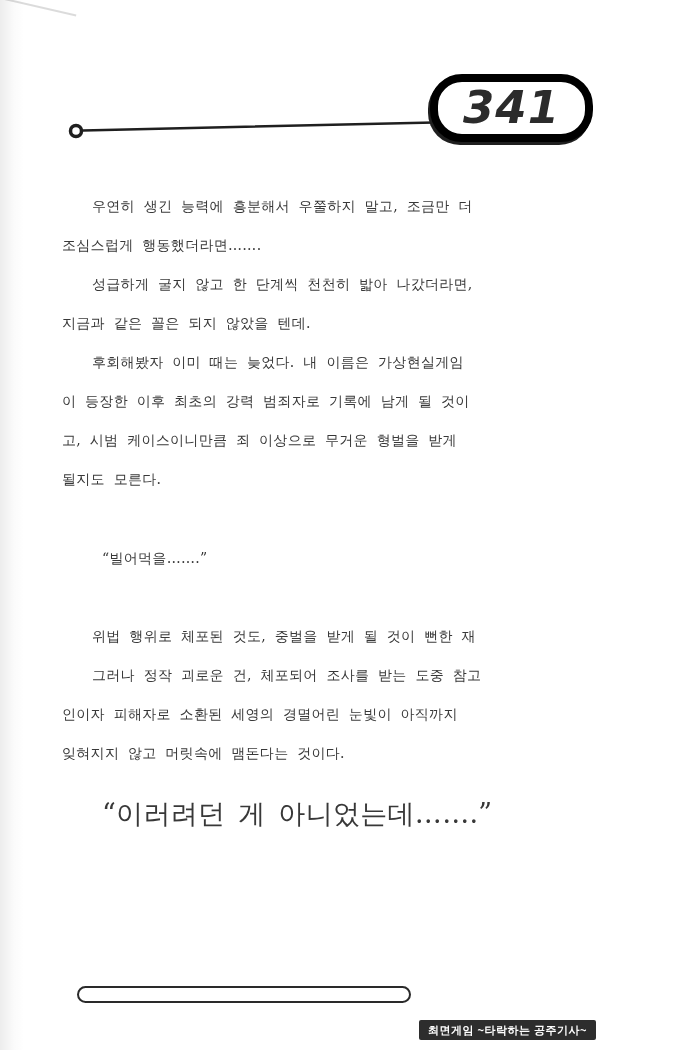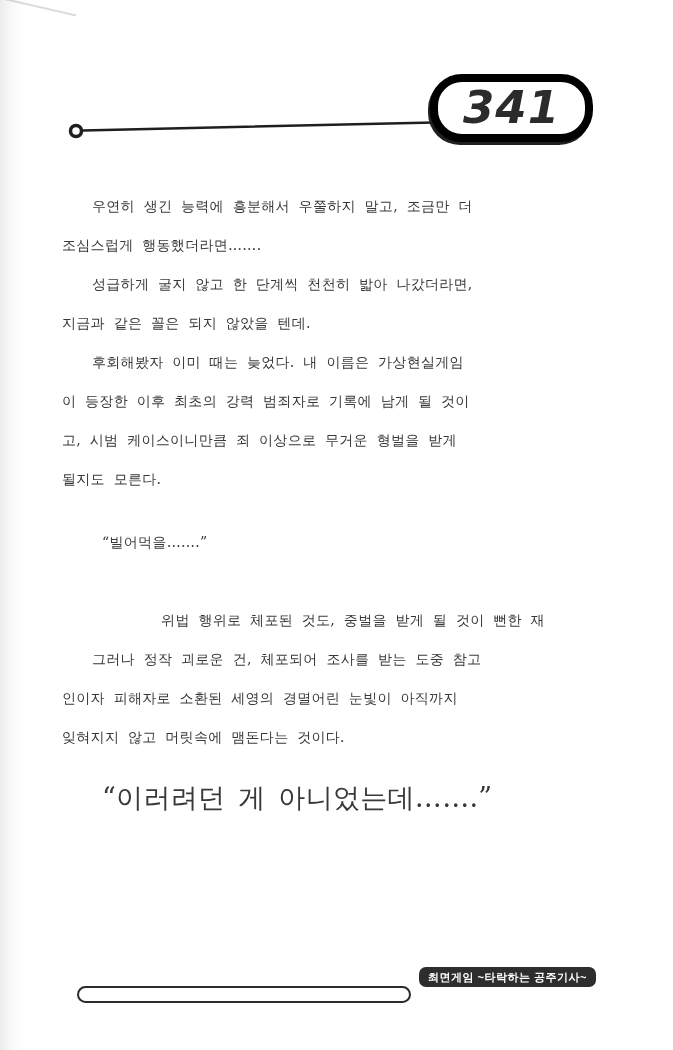--- a/index.html
+++ b/index.html
@@ -62,40 +62,40 @@
     height: 39px;
     line-height: 39px;
     font-size: 14px;
     letter-spacing: 0.3px;
     word-spacing: 4px;
     white-space: nowrap;
   }
   .indent { padding-left: 30px; }
   .q      { padding-left: 40px; }
   .gap-a  { }   
-  .gap-b  { margin-top: 24px; }   
-  .gap-c  { margin-top: 39px; text-align: center; }   
+  .gap-b  { margin-top: 40px; }   
+  .gap-c  { margin-top: 39px; }   
   .gap-d  { margin-top: 19px; }   
   .quote-large { font-size: 27px; height: 44px; line-height: 44px; }
 
   
   .footer-pill {
     position: absolute;
     left: 77px; top: 986px;
     width: 330px; height: 13px;
     background: #ffffff;
     border: 2px solid #2a2a2a;
     border-radius: 9px;
   }
   .footer-badge {
     position: absolute;
-    left: 419px; top: 967px;
+    left: 419px; top: 1020px;
     width: 177px; height: 20px;
     background: #2d2d2d;
-    border-radius: 7px;
+    border-radius: 2px;
     color: #ffffff;
     font-family: "Liberation Sans", "DejaVu Sans", sans-serif;
     font-weight: bold;
     font-size: 11px;
     line-height: 20px;
     text-align: center;
     letter-spacing: 0.5px;
   }
 </style>
 </head>

